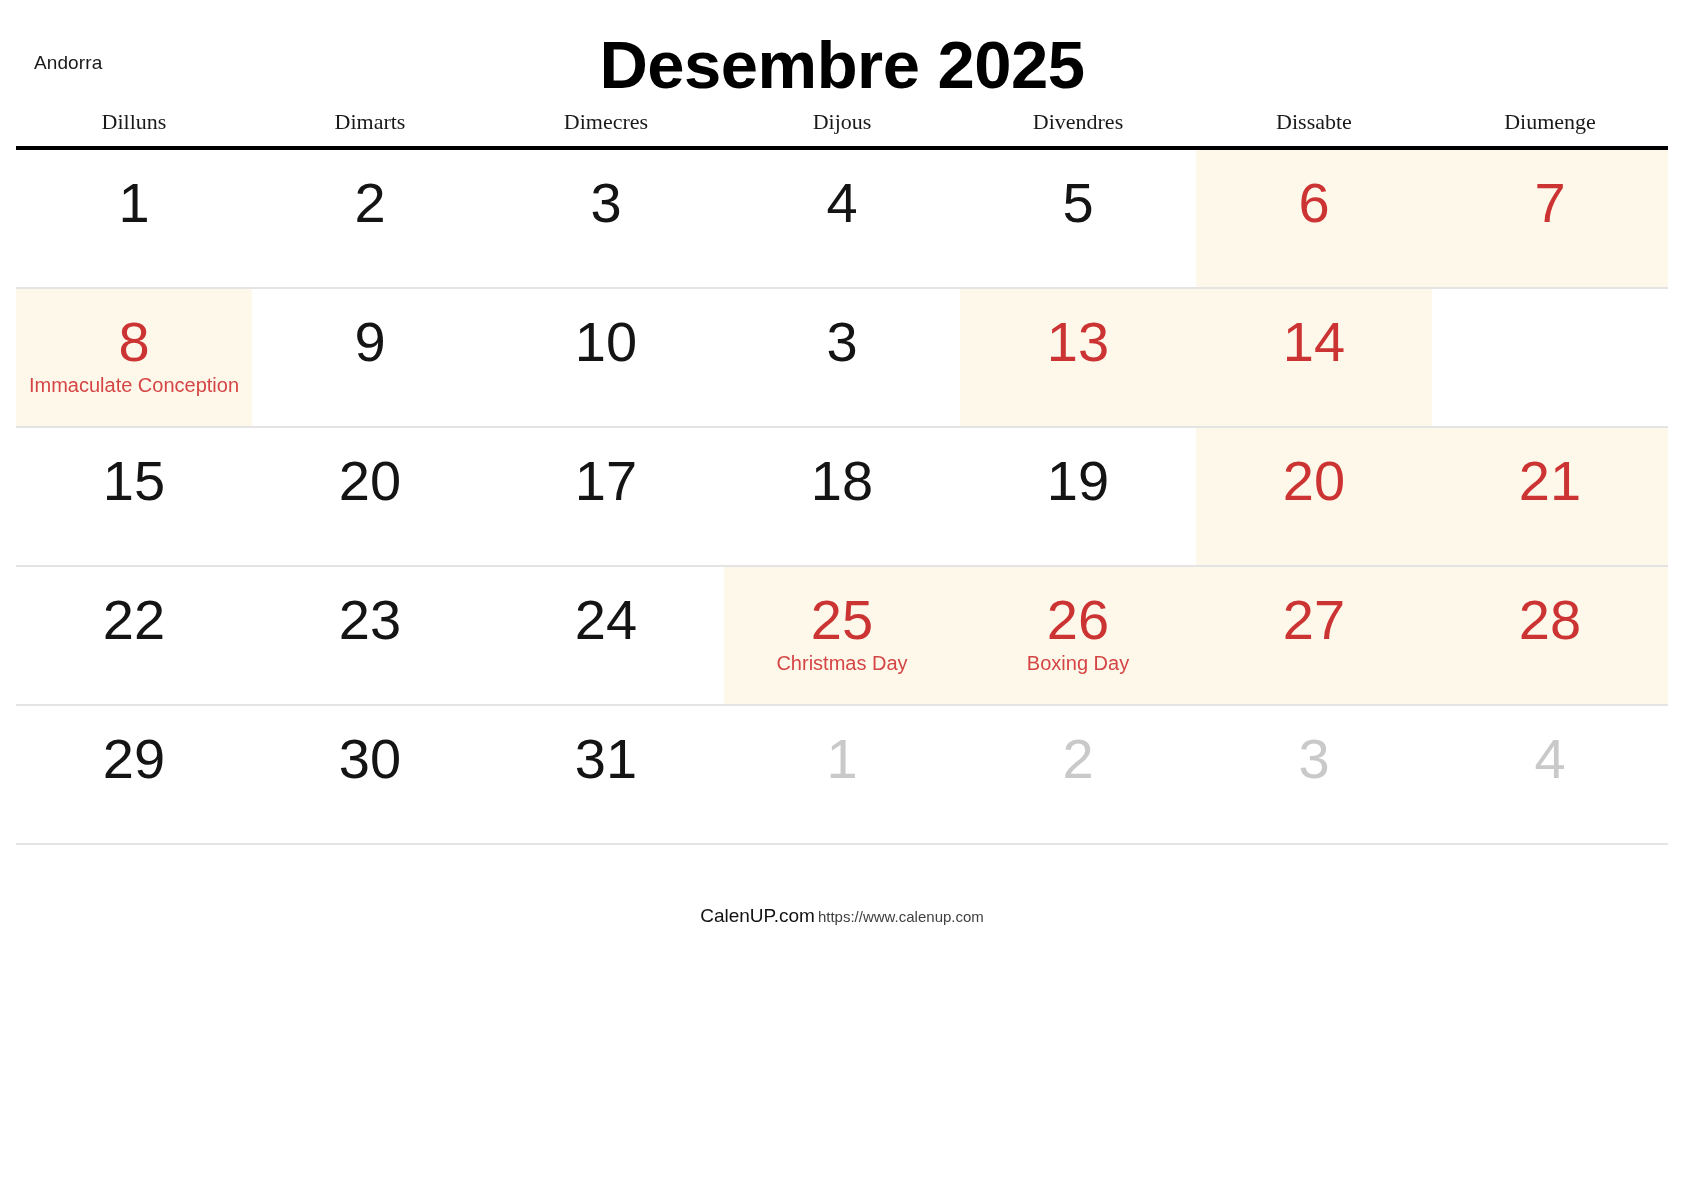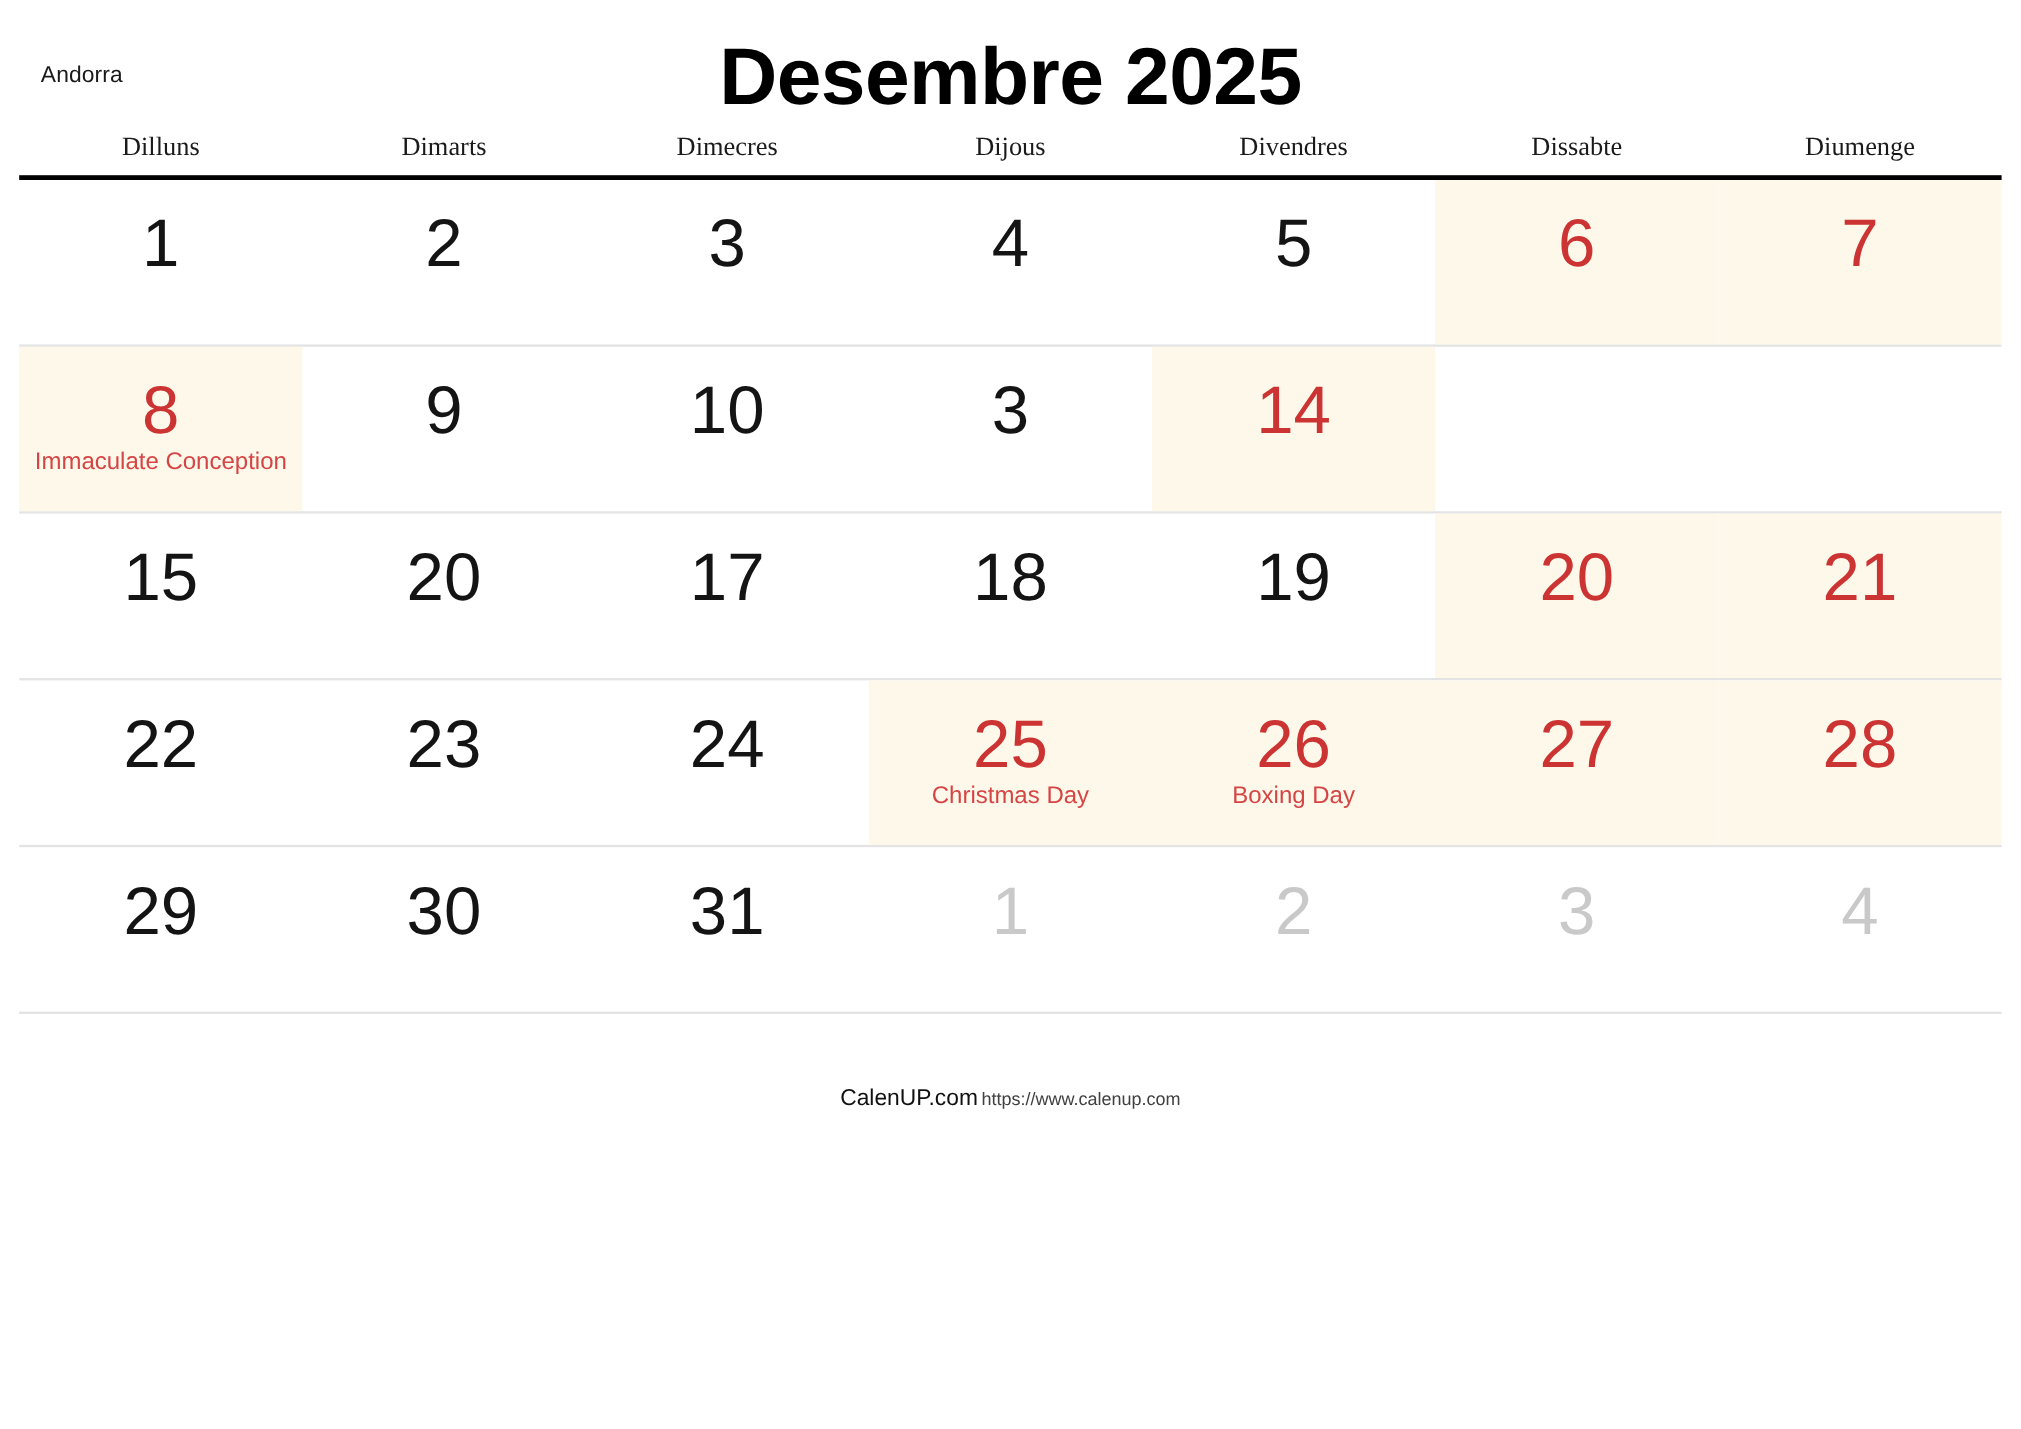--- a/index.html
+++ b/index.html
@@ -197,20 +197,23 @@
           <div class="day normal">
             <div class="num">9</div>
           </div>
           <div class="day normal">
             <div class="num">10</div>
           </div>
           <div class="day normal">
             <div class="num">3</div>
           </div>
           <div class="day weekend tint">
+            <div class="num">13</div>
+          </div>
+          <div class="day weekend tint">
             <div class="num">14</div>
           </div>
         </div>
         <div class="week">
           <div class="day normal">
             <div class="num">15</div>
           </div>
           <div class="day normal">
             <div class="num">20</div>
           </div>

